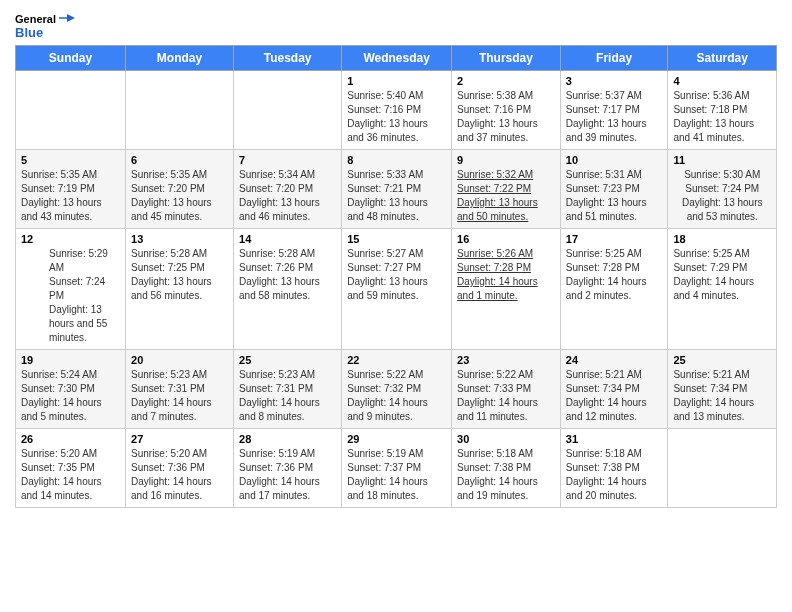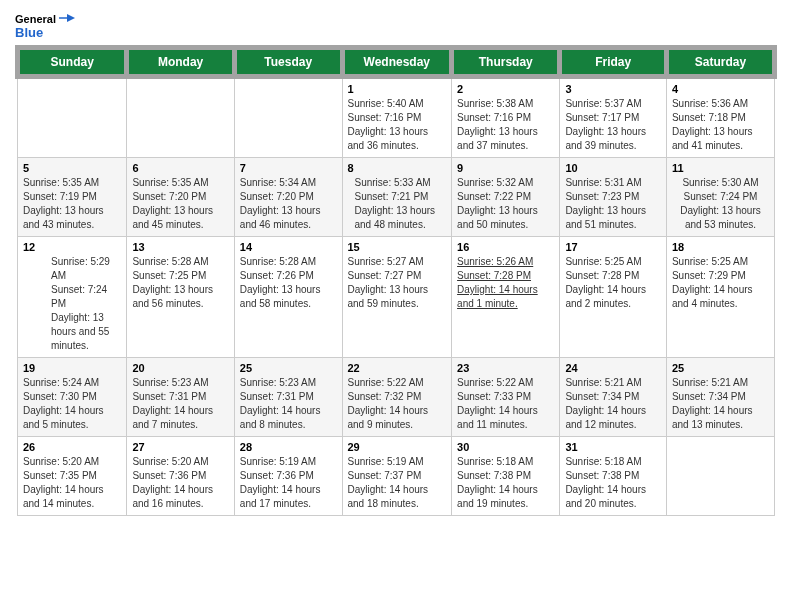--- a/index.html
+++ b/index.html
@@ -32,27 +32,27 @@
     .location {
       font-size: 15px;
       color: #333;
     }
     .calendar {
       width: 100%;
       border-collapse: collapse;
       font-size: 10.5px;
     }
     .calendar th {
-      background: #15803d;
+      background: #3b82f6;
       color: #fff;
       text-align: center;
       padding: 5px 4px;
       font-size: 12px;
       font-weight: bold;
-      border: 5px solid #a3a3a3;
+      border: 1px solid #a3a3a3;
     }
     .calendar td {
       border: 1px solid #ccc;
       vertical-align: top;
       padding: 4px 5px;
       width: 113px;
       min-height: 75px;
       background: #fff;
     }
     .calendar tr:nth-child(even) td {
@@ -147,27 +147,27 @@
 Daylight: 13 hours and 45 minutes.</div>
         </td>
         <td>
           <div class="day-number">7</div>
           <div class="day-info" style="white-space: pre-line;">Sunrise: 5:34 AM
 Sunset: 7:20 PM
 Daylight: 13 hours and 46 minutes.</div>
         </td>
         <td>
           <div class="day-number">8</div>
-          <div class="day-info" style="white-space: pre-line; margin-left: 7px;">Sunrise: 5:33 AM
+          <div class="day-info" style="white-space: pre-line;">Sunrise: 5:33 AM
 Sunset: 7:21 PM
 Daylight: 13 hours and 48 minutes.</div>
         </td>
         <td>
           <div class="day-number">9</div>
-          <div class="day-info" style="white-space: pre-line;">Sunrise: 5:32 AM
+          <div class="day-info" style="white-space: pre-line; text-decoration: underline;">Sunrise: 5:32 AM
 Sunset: 7:22 PM
 Daylight: 13 hours and 50 minutes.</div>
         </td>
         <td>
           <div class="day-number">10</div>
           <div class="day-info" style="white-space: pre-line;">Sunrise: 5:31 AM
 Sunset: 7:23 PM
 Daylight: 13 hours and 51 minutes.</div>
         </td>
         <td>

